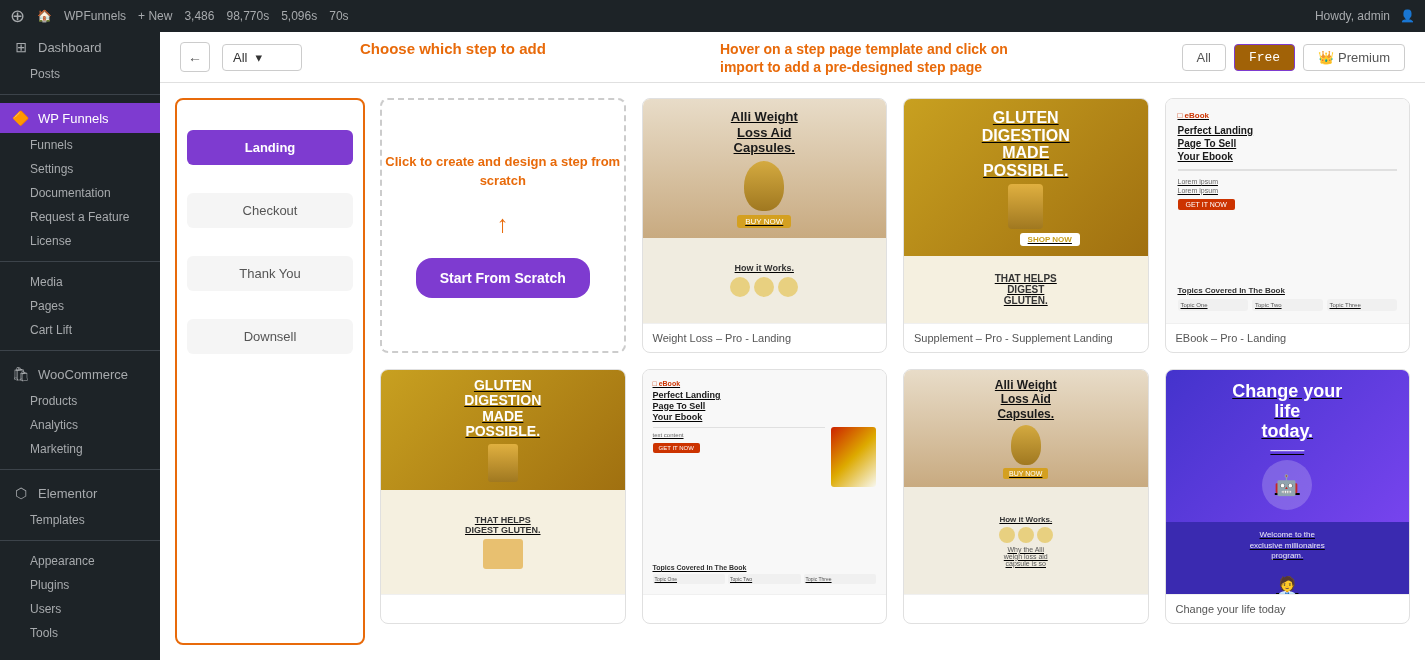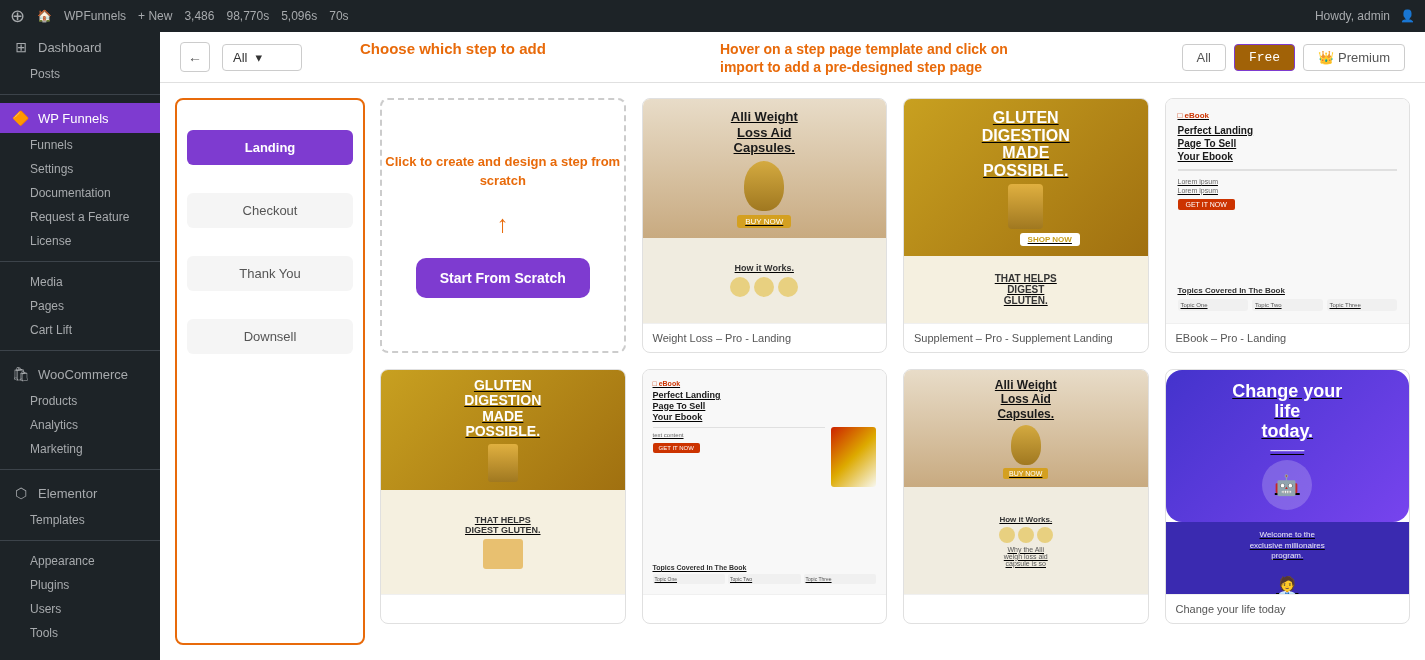--- a/index.html
+++ b/index.html
@@ -85,21 +85,21 @@
       display: grid; grid-template-columns: repeat(4, 1fr); gap: 16px;
     }
 
     
     .scratch-card {
       border: 2px dashed #ccc; border-radius: 8px; display: flex;
       flex-direction: column; align-items: center; justify-content: center;
       min-height: 240px; gap: 20px; background: #fff;
     }
     .scratch-btn {
-      background: #7e3bd0; color: #fff; border: none; border-radius: 10px;
+      background: #7e3bd0; color: #fff; border: none; border-radius: 16px;
       padding: 12px 24px; font-size: 14px; font-weight: 600; cursor: pointer;
     }
     .scratch-annotation {
       color: #e86a0a; font-size: 13px; font-weight: 600; text-align: center; line-height: 1.4;
     }
     .scratch-arrow { font-size: 24px; color: #e86a0a; }
 
     
     .template-card {
       border-radius: 8px; overflow: hidden; border: 1px solid #e0e0e0;
@@ -371,21 +371,21 @@
                 <div style="font-size:7px; color:#555; text-align:center;">Why the Alli<br>weigh loss aid<br>capsule is so</div>
               </div>
             </div>
           </div>
           <div class="template-label"></div>
         </div>
 
         <div class="template-card">
           <div class="template-preview">
             <div class="two-row-preview">
-              <div class="top-half" style="background:linear-gradient(135deg,#4433cc,#7744ee); display:flex; flex-direction:column; align-items:center; justify-content:center; padding:12px; text-align:center;border-radius:16px;">
+              <div class="top-half" style="background:linear-gradient(135deg,#4433cc,#7744ee); display:flex; flex-direction:column; align-items:center; justify-content:center; padding:12px; text-align:center;">
                 <div style="font-size:18px; font-weight:900; color:#fff; line-height:1.1;">Change your<br>life<br>today.</div>
                 <div style="font-size:7px; color:rgba(255,255,255,0.8); margin-top:6px;">━━━━━━━━</div>
                 <div style="width:50px; height:50px; background:rgba(255,255,255,0.2); border-radius:50%; margin-top:5px; display:flex; align-items:center; justify-content:center; font-size:20px;">🤖</div>
               </div>
               <div class="bot-half" style="background:#3a2ab0; display:flex; flex-direction:column; align-items:center; justify-content:center; padding:8px; text-align:center;">
                 <div style="font-size:8px; color:rgba(255,255,255,0.9); line-height:1.3;">Welcome to the<br>exclusive millionaires<br>program.</div>
                 <div style="width:40px; height:40px; display:flex; align-items:center; justify-content:center; font-size:18px; margin-top:4px;">🧑‍💼</div>
               </div>
             </div>
           </div>

